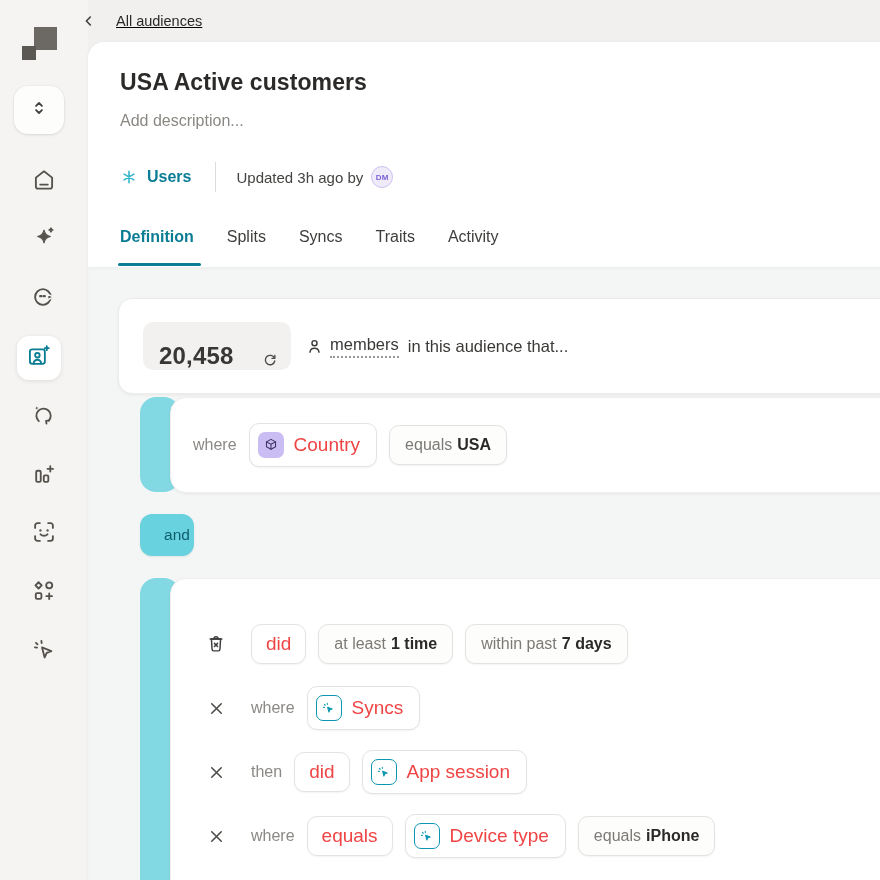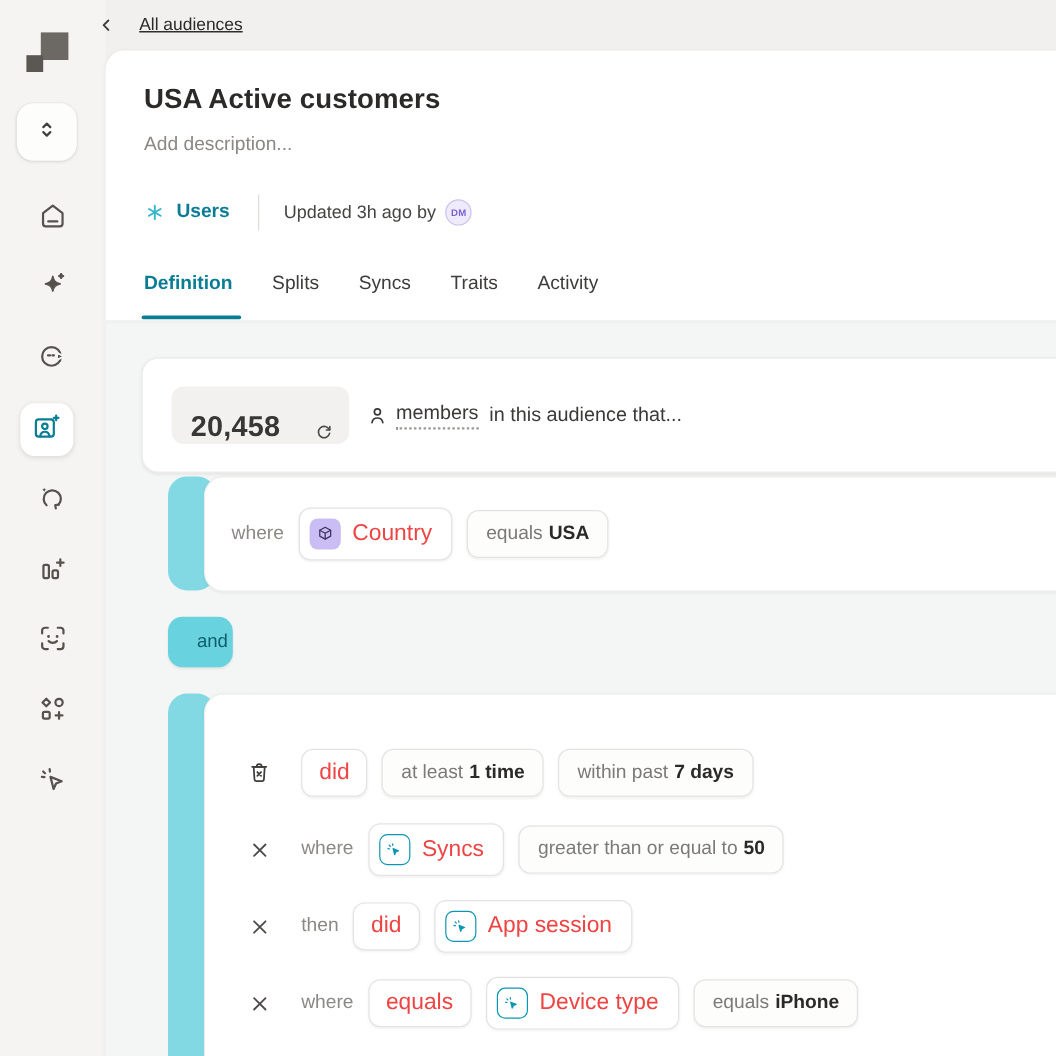--- a/index.html
+++ b/index.html
@@ -313,24 +313,20 @@
           <span class="prefix-word">where</span>
           <div class="btn prop">
             <span class="prop-icon teal-outline">
               <svg width="15" height="15" viewBox="0 0 24 24" fill="none" stroke="currentColor" stroke-width="1.7" stroke-linecap="round" stroke-linejoin="round">
                 <path d="M10.6 9.9 17.8 12.7l-3.6 1.5-1.6 3.5z" fill="currentColor"></path>
                 <path d="M5.4 5.4 6.8 6.8M10 3.7l.2 1.9M3.7 10l1.9.2"></path>
               </svg>
             </span>
             <span class="btn-label">Syncs</span>
           </div>
-          <div class="btn pill">
-            <span class="muted">greater than or equal to</span>
-            <span class="strong">50</span>
-          </div>
         </div>
 
         <div class="g-row">
           <span class="row-icon">
             <svg width="19" height="19" viewBox="0 0 24 24" fill="none" stroke="#4B4A47" stroke-width="1.9" stroke-linecap="round">
               <path d="M6 6 18 18M18 6 6 18"></path>
             </svg>
           </span>
           <span class="prefix-word">then</span>
           <div class="btn small">

